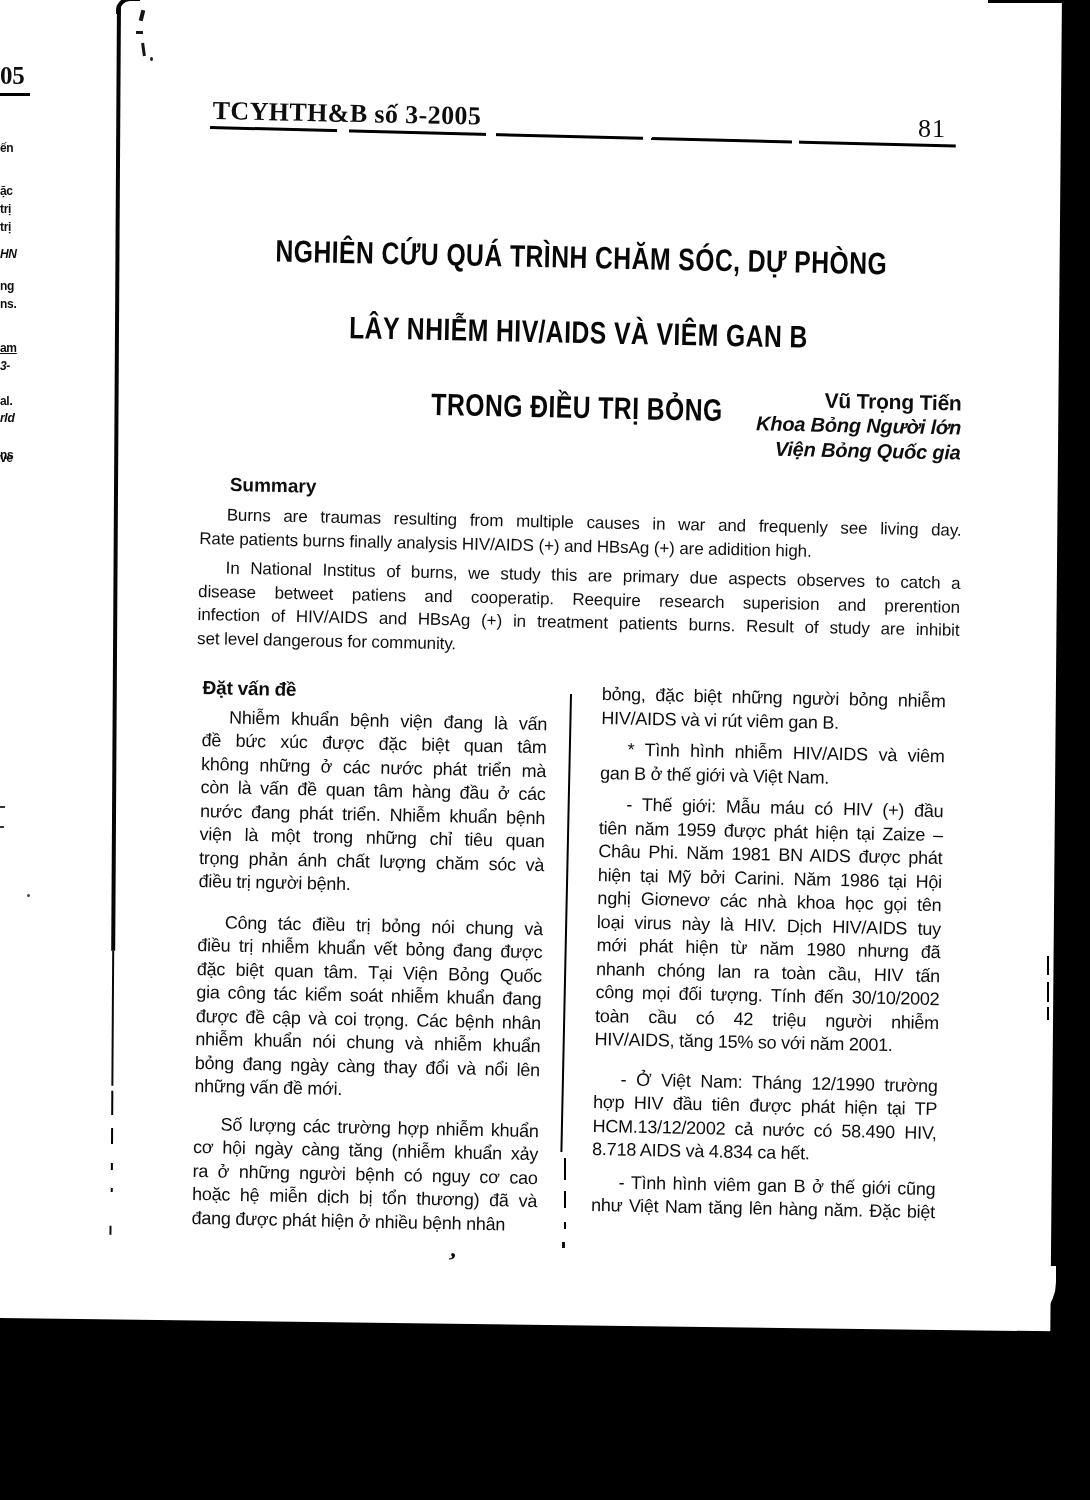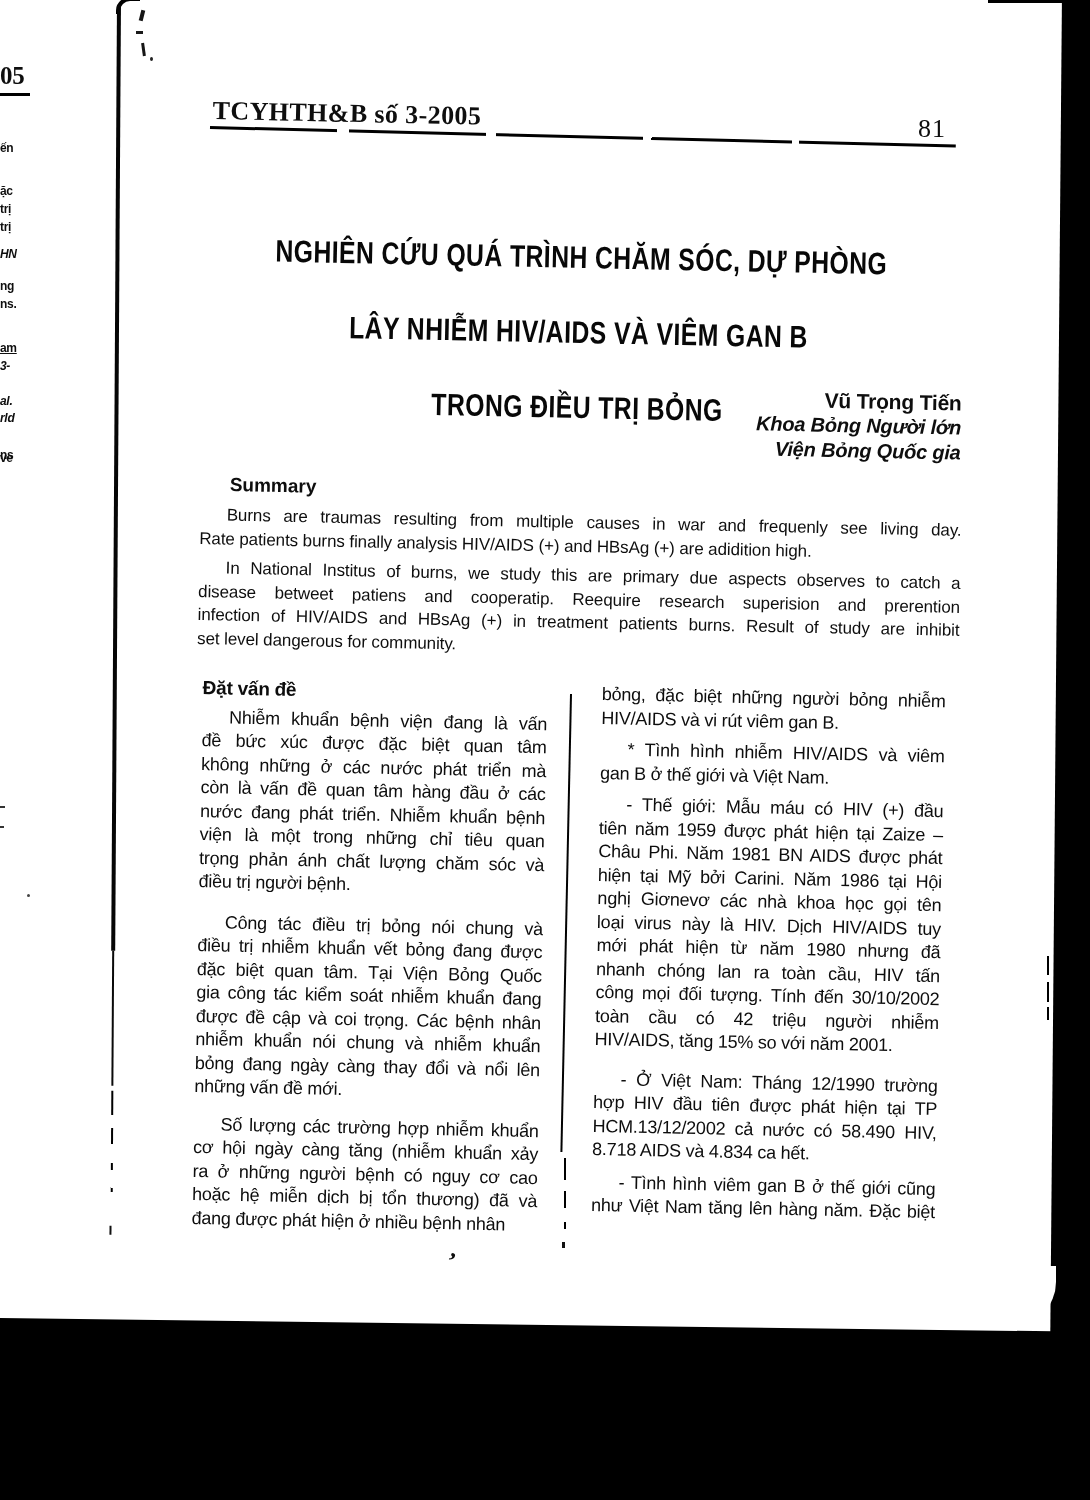--- a/index.html
+++ b/index.html
@@ -97,21 +97,21 @@
   .frags .frag:nth-child(1){top:62px;}
   .frags .frag:nth-child(2){top:141px;}
   .frags .frag:nth-child(3){top:184px;}
   .frags .frag:nth-child(4){top:202px;}
   .frags .frag:nth-child(5){top:220px;}
   .frags .frag:nth-child(6){top:247px;}
   .frags .frag:nth-child(7){top:279px;}
   .frags .frag:nth-child(8){top:297px;}
   .frags .frag:nth-child(9){top:341px;text-decoration:underline;}
   .frags .frag:nth-child(10){top:359px;}
-  .frags .frag:nth-child(11){top:394px;font-style:italic;}
+  .frags .frag:nth-child(11){top:394px;}
   .frags .frag:nth-child(12){top:411px;}
   .frags .frag:nth-child(13){top:451px;}
   .frags .frag:nth-child(14){top:448px;}
 
   .comma-art{left:452px;top:1236px;font-size:24px;font-weight:700;
     font-family:"Liberation Serif", serif;transform:rotate(18deg);}
 </style>
 </head>
 <body>
 

